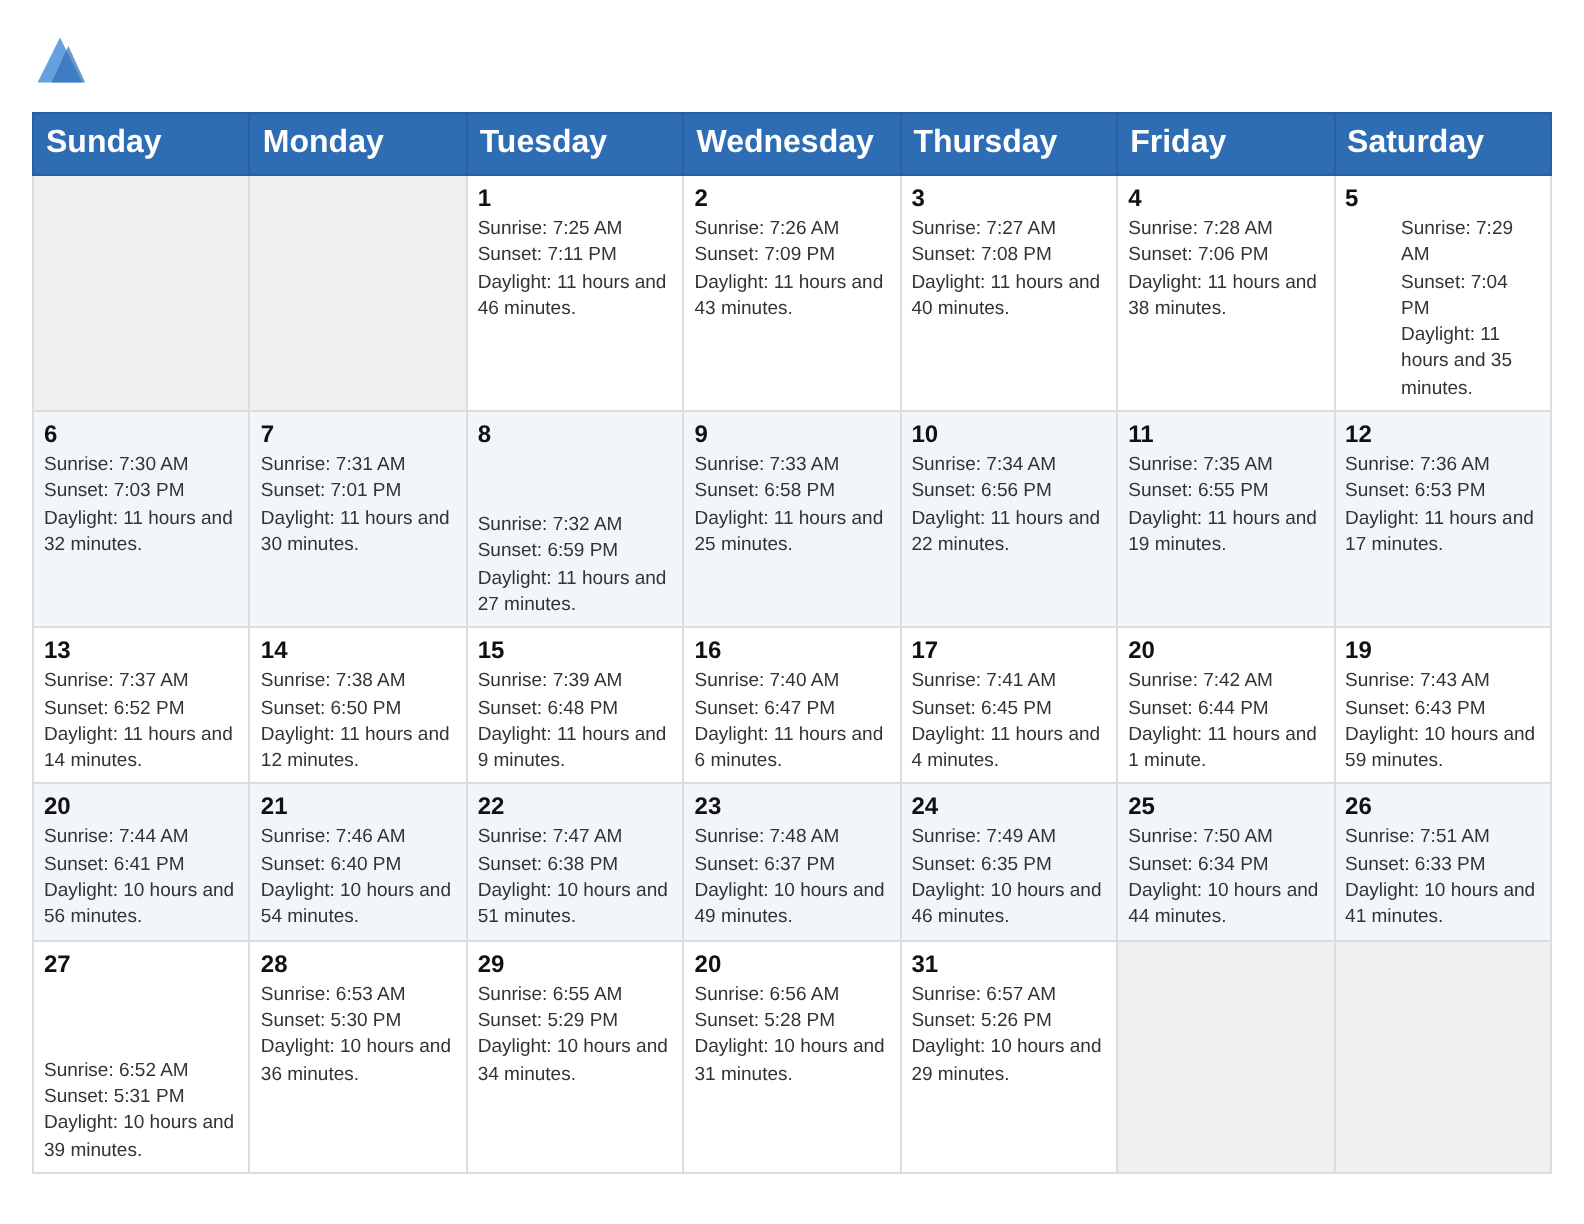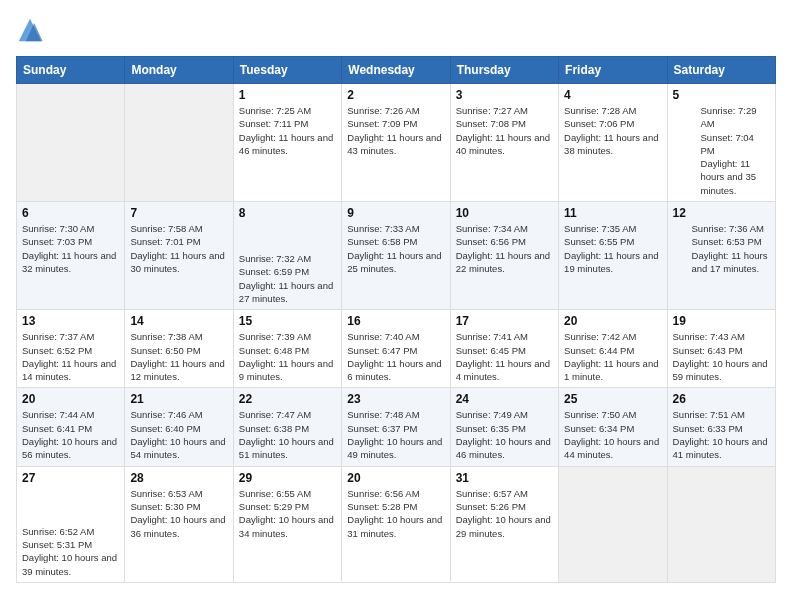--- a/index.html
+++ b/index.html
@@ -47,21 +47,21 @@
       color: #555;
     }
     .calendar {
       width: 100%;
       border-collapse: collapse;
       border: 1px solid #ccc;
     }
     .calendar th {
       background: #2e6db4;
       color: #fff;
-      font-size: 12px;
+      font-size: 16px;
       font-weight: bold;
       padding: 6px 6px;
       text-align: left;
       border: 1px solid #2a5fa0;
     }
     .calendar td {
       vertical-align: top;
       padding: 4px 5px;
       border: 1px solid #ddd;
       font-size: 10px;
@@ -165,21 +165,21 @@
       </tr>
       <tr>
         <td>
           <div class="day-number">6</div>
           <div class="day-info" style="white-space: pre-line;">Sunrise: 7:30 AM
 Sunset: 7:03 PM
 Daylight: 11 hours and 32 minutes.</div>
         </td>
         <td>
           <div class="day-number">7</div>
-          <div class="day-info" style="white-space: pre-line;">Sunrise: 7:58 AM
+          <div class="day-info" style="white-space: pre-line;">Sunrise: 7:31 AM
 Sunset: 7:01 PM
 Daylight: 11 hours and 30 minutes.</div>
         </td>
         <td>
           <div class="day-number">8</div>
           <div class="day-info" style="white-space: pre-line; margin-top: 32px;">Sunrise: 7:32 AM
 Sunset: 6:59 PM
 Daylight: 11 hours and 27 minutes.</div>
         </td>
         <td>
@@ -195,21 +195,21 @@
 Daylight: 11 hours and 22 minutes.</div>
         </td>
         <td>
           <div class="day-number">11</div>
           <div class="day-info" style="white-space: pre-line;">Sunrise: 7:35 AM
 Sunset: 6:55 PM
 Daylight: 11 hours and 19 minutes.</div>
         </td>
         <td>
           <div class="day-number">12</div>
-          <div class="day-info" style="white-space: pre-line; margin-left: 19px;">Sunrise: 7:36 AM
+          <div class="day-info" style="white-space: pre-line;">Sunrise: 7:36 AM
 Sunset: 6:53 PM
 Daylight: 11 hours and 17 minutes.</div>
         </td>
       </tr>
       <tr>
         <td>
           <div class="day-number">13</div>
           <div class="day-info" style="white-space: pre-line;">Sunrise: 7:37 AM
 Sunset: 6:52 PM
 Daylight: 11 hours and 14 minutes.</div>

